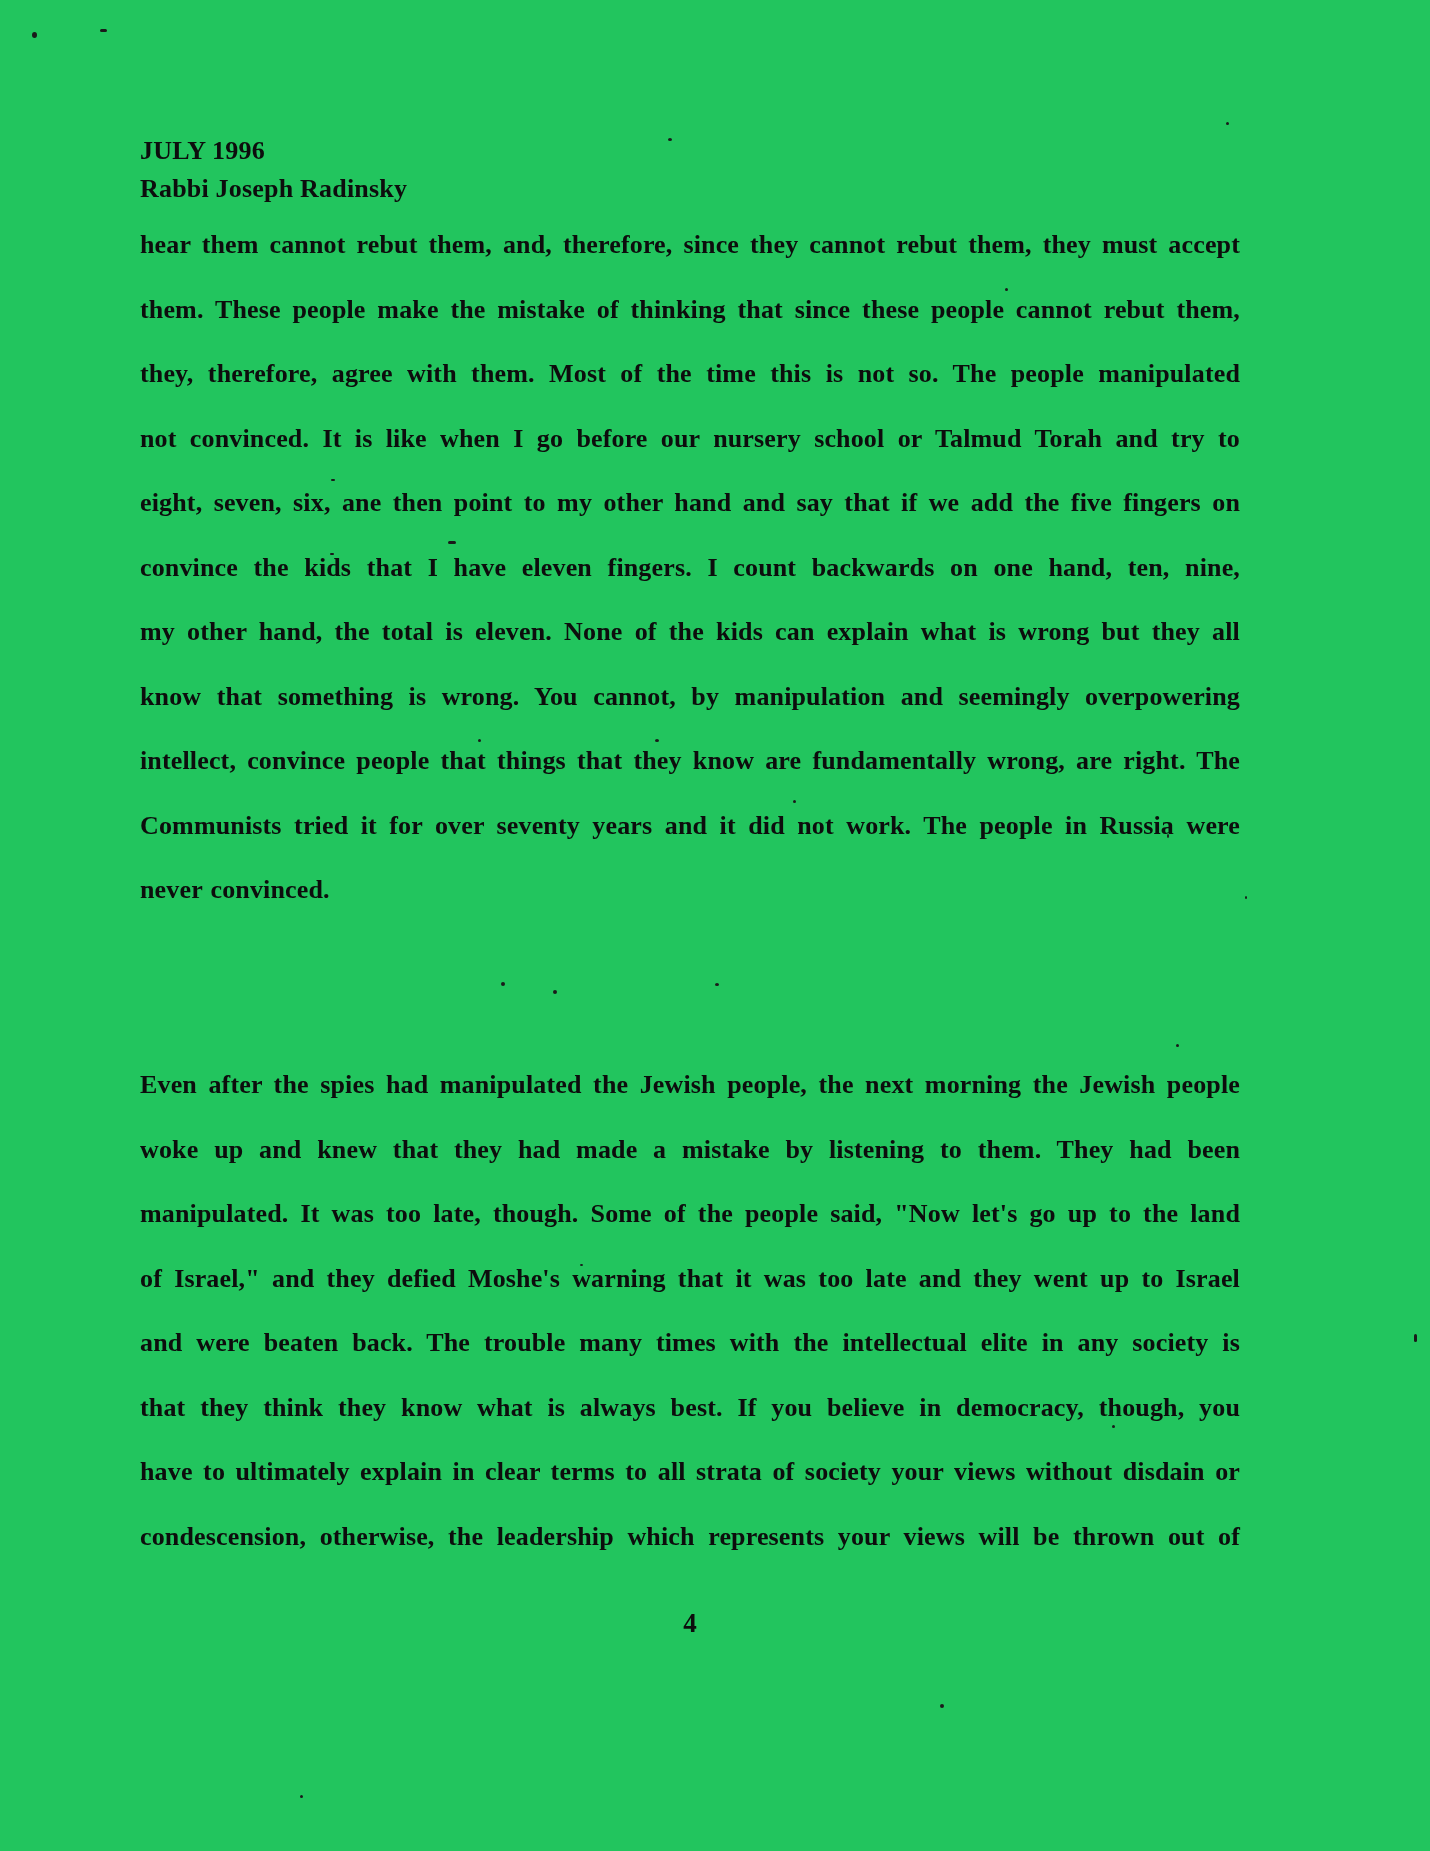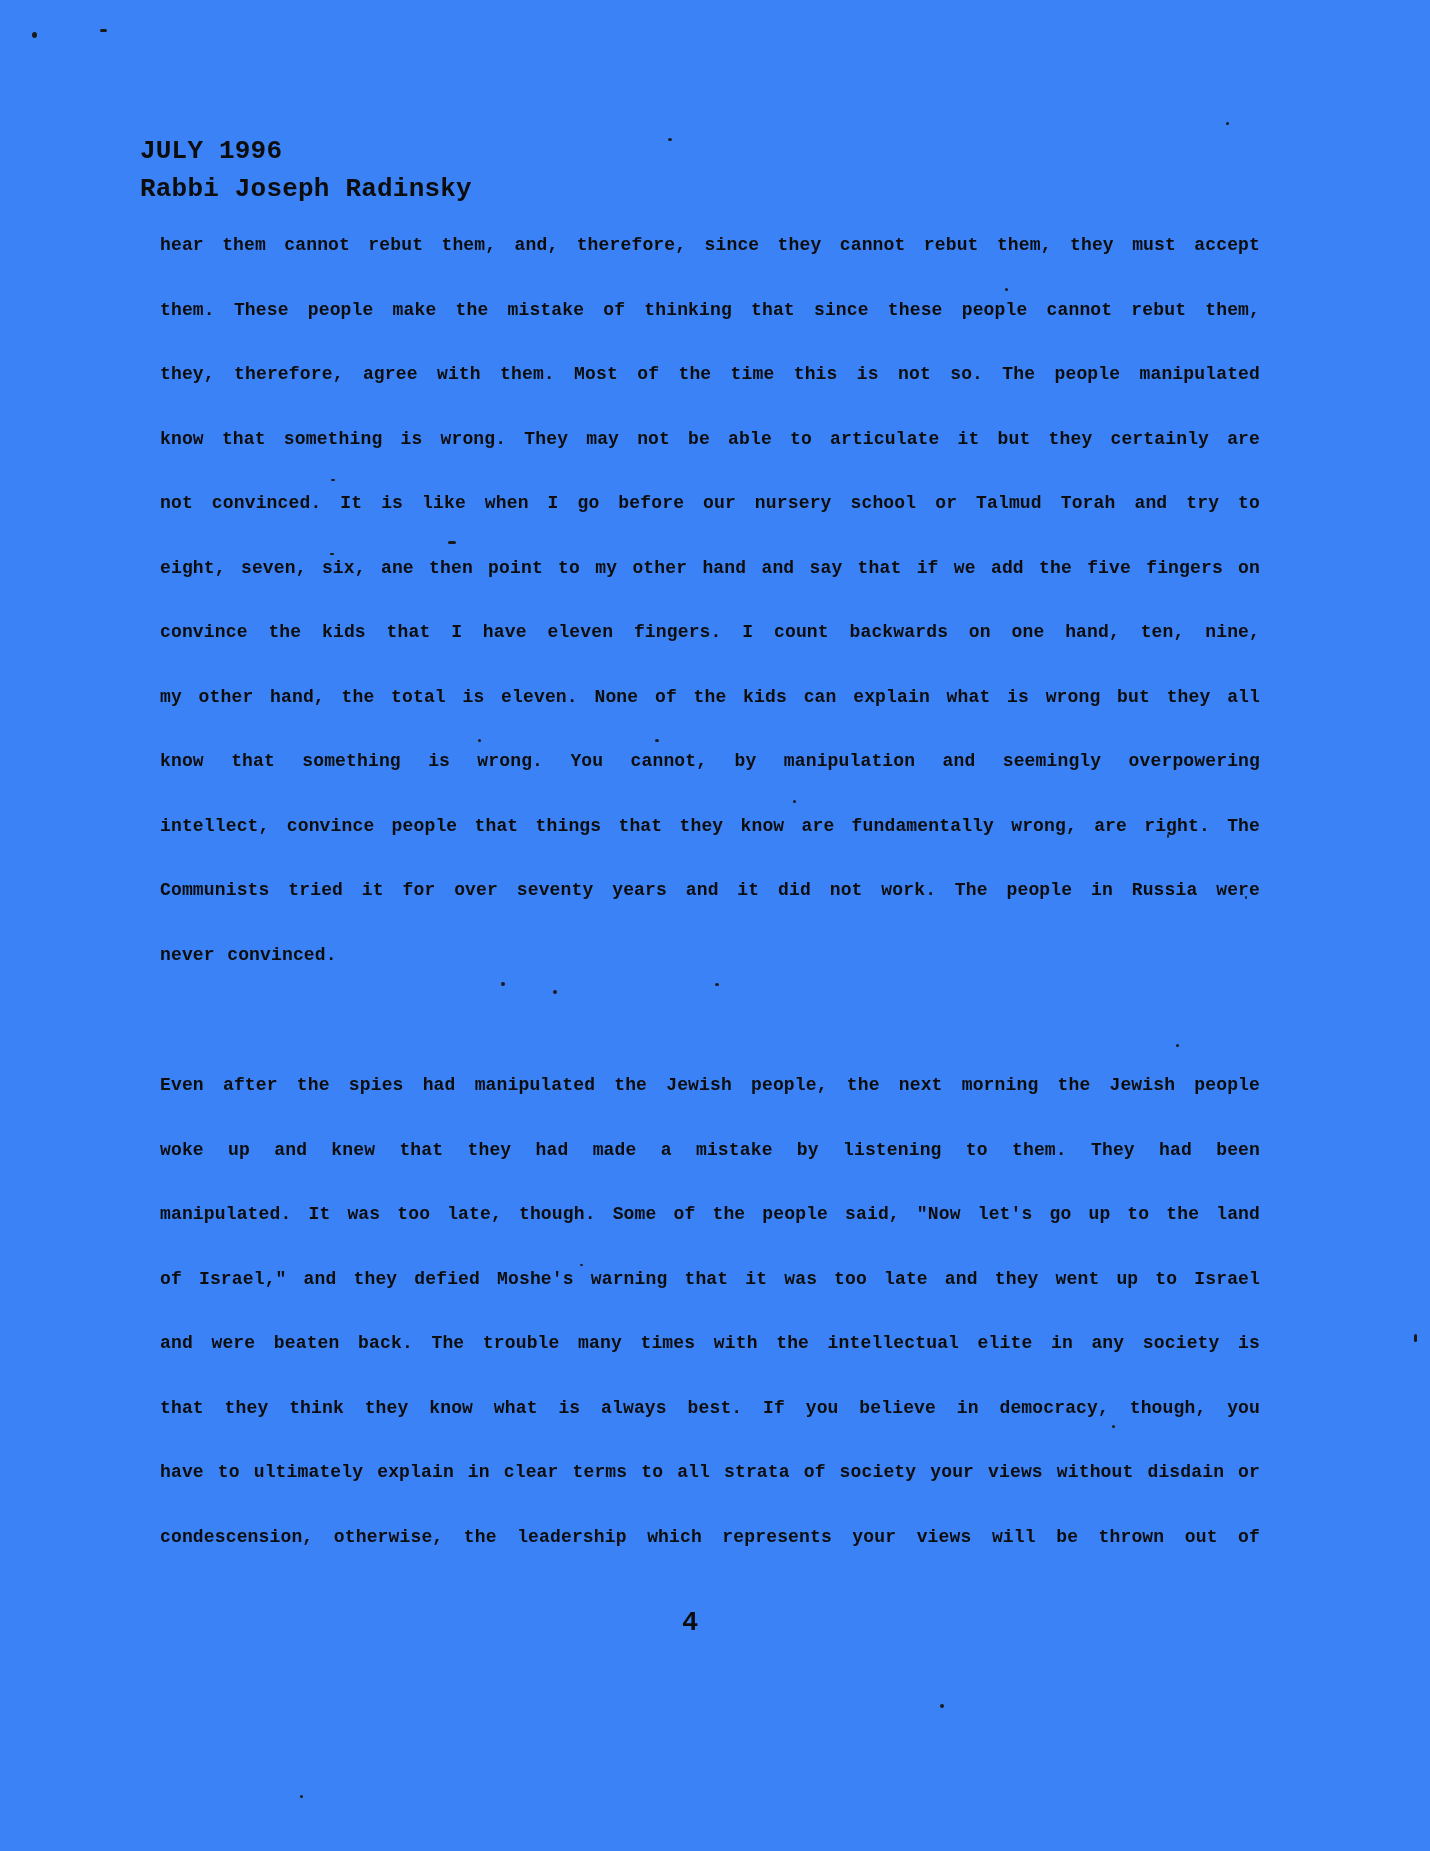--- a/index.html
+++ b/index.html
@@ -4,44 +4,42 @@
 <style>
   * { margin: 0; padding: 0; box-sizing: border-box; }
   html, body {
     background: #e8e8e8;
     font-family: "Liberation Serif", "DejaVu Serif", serif;
   }
   .page {
     position: relative;
     width: 1430px;
     height: 1851px;
-    background: #3b82f6;
+    background: #22c55e;
     overflow: hidden;
     color: #0d0d0d;
-    font-family: Liberation Mono, monospace;
   }
   .header-block {
     position: absolute;
     left: 140px;
     top: 132px;
     font-size: 26px;
     font-weight: 600;
     line-height: 38px;
     letter-spacing: 0.2px;
     white-space: nowrap;
   }
   .para {
     position: absolute;
     left: 140px;
     width: 1100px;
-    font-size: 18px;
+    font-size: 26px;
     font-weight: 600;
     letter-spacing: 0.15px;
     word-spacing: 1.5px;
-    margin-left: 20px;
   }
   .para .text-line {
     height: 64.5px;
     line-height: 64.5px;
     text-align: justify;
     text-align-last: justify;
     white-space: normal;
   }
   .para .text-line.short {
     text-align: right;
@@ -72,21 +70,20 @@
 
   <div class="header-block">
     <div>JULY 1996</div>
     <div>Rabbi Joseph Radinsky</div>
   </div>
 
   <div class="para para-1">
     <div class="text-line">hear them cannot rebut them, and, therefore, since they cannot rebut them, they must accept</div>
     <div class="text-line">them.  These people make the mistake of thinking that since these people cannot rebut them,</div>
     <div class="text-line">they, therefore, agree with them.  Most of the time this is not so.  The people manipulated</div>
-    <div class="text-line">know that something is wrong.  They may not be able to articulate it but they certainly are</div>
     <div class="text-line">not convinced.  It is like when I go before our nursery school or Talmud Torah and try to</div>
     <div class="text-line">eight, seven, six, ane then point to my other hand and say that if we add the five fingers on</div>
     <div class="text-line">convince the kids that I have eleven fingers.  I count backwards on one hand, ten, nine,</div>
     <div class="text-line">my other hand, the total is eleven.  None of the kids can explain what is wrong but they all</div>
     <div class="text-line">know that something is wrong.  You cannot, by manipulation and seemingly overpowering</div>
     <div class="text-line">intellect, convince people that things that they know are fundamentally wrong, are right.  The</div>
     <div class="text-line">Communists tried it for over seventy years and it did not work.  The people in Russia were</div>
     <div class="text-line short">never convinced.</div>
   </div>
 

